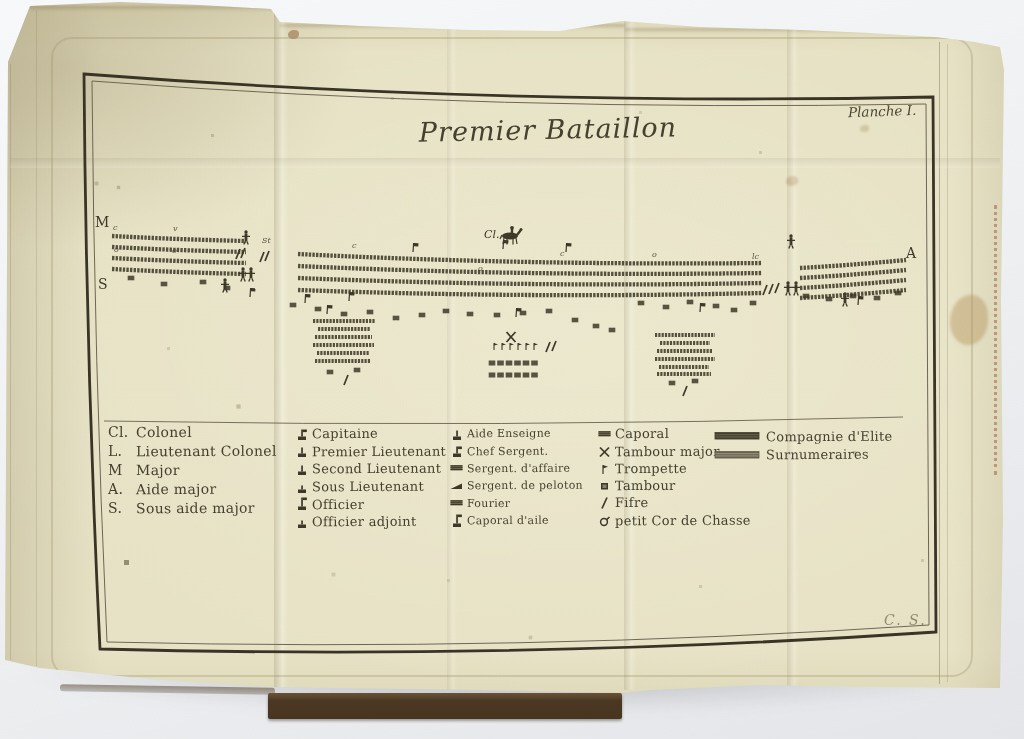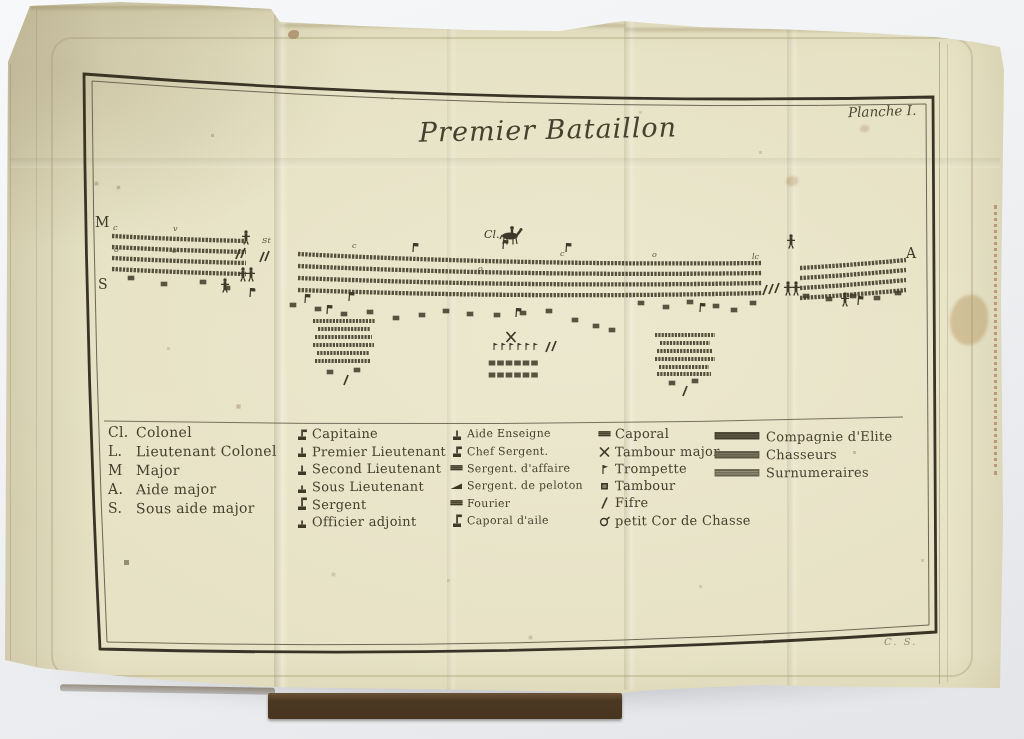--- a/index.html
+++ b/index.html
@@ -45,21 +45,21 @@
       922px 560px 0 1px rgba(110,95,60,.22),640px 112px 0 1px rgba(110,95,60,.18),
       448px 580px 0 1px rgba(110,95,60,.18),238px 406px 0 1.6px rgba(120,90,55,.3),
       126px 562px 0 2px rgba(70,55,32,.5);}
   .red-speckles{position:absolute;left:991px;top:205px;width:3px;height:270px;
     border-right:3px dotted rgba(150,70,35,.45);}
   svg.engraving{position:absolute;inset:0;z-index:2;}
   .title{position:absolute;left:408px;top:114px;width:280px;text-align:center;z-index:3;
     font-style:italic;font-size:27px;letter-spacing:1px;color:#46402e;transform:rotate(-1.2deg);}
   .planche{position:absolute;left:848px;top:103px;z-index:3;font-style:italic;font-size:13.5px;
     color:#4a4432;transform:rotate(-2deg);}
-  .engraver{position:absolute;left:884px;top:636px;z-index:3;font-style:italic;font-size:10px;
+  .engraver{position:absolute;left:884px;top:612px;z-index:3;font-style:italic;font-size:14px;
     color:rgba(75,65,42,.55);letter-spacing:2px;}
   .legend{position:absolute;inset:0;z-index:3;color:#453f2e;}
   .lcol{position:absolute;}
   .lc0{left:108px;top:422px;font-size:14px;}
   .lc1{left:294px;top:425px;font-size:13px;}
   .lc2{left:449px;top:425px;font-size:11px;}
   .lc3{left:597px;top:424px;font-size:13px;}
   .lc4{left:714px;top:427px;font-size:13px;}
   .lrow{display:flex;align-items:center;white-space:nowrap;letter-spacing:.3px;}
   .lc0 .lrow{height:19.2px;} .lc1 .lrow{height:17.6px;} .lc2 .lrow{height:17.4px;}
@@ -398,21 +398,21 @@
             <span class="llabel">Sous Lieutenant</span>
           </div>
           <div class="lrow">
             <span class="icwrap">
               <svg width="16" height="14" viewBox="0 0 16 14">
                 <rect x="4" y="9.5" width="8" height="3.5" fill="#3e3828"></rect>
                 <rect x="7.2" y="0.5" width="1.7" height="9" fill="#3e3828"></rect>
                 <rect x="8.9" y="0.5" width="4" height="2.6" fill="#3e3828"></rect>
               </svg>
             </span>
-            <span class="llabel">Sergent</span>
+            <span class="llabel">Officier</span>
           </div>
           <div class="lrow">
             <span class="icwrap">
               <svg width="16" height="14" viewBox="0 0 16 14">
                 <rect x="4" y="9.5" width="8" height="3.5" fill="#3e3828"></rect>
                 <rect x="7.2" y="5.5" width="1.7" height="4" fill="#3e3828"></rect>
               </svg>
             </span>
             <span class="llabel">Officier adjoint</span>
           </div>
@@ -545,33 +545,20 @@
                 <rect x="1" y="7.6" width="44" height="0.9" fill="#3f3a2b"></rect>
                 <rect x="1" y="9.2" width="44" height="0.9" fill="#3f3a2b"></rect>
                 <rect x="1" y="3.5" width="44" height="6.5" fill="none" stroke="#3f3a2b" stroke-width="0.8"></rect>
               </svg>
             </span>
             <span class="llabel">Compagnie d'Elite</span>
           </div>
           <div class="lrow">
             <span class="icwrap">
               <svg width="50" height="14" viewBox="0 0 50 14">
-                <rect x="1" y="3.5" width="44" height="6.5" fill="#8a8269"></rect>
-                <rect x="1" y="4" width="44" height="0.9" fill="#555040"></rect>
-                <rect x="1" y="5.8" width="44" height="0.9" fill="#555040"></rect>
-                <rect x="1" y="7.6" width="44" height="0.9" fill="#555040"></rect>
-                <rect x="1" y="9.2" width="44" height="0.9" fill="#555040"></rect>
-                <rect x="1" y="3.5" width="44" height="6.5" fill="none" stroke="#555040" stroke-width="0.8"></rect>
-              </svg>
-            </span>
-            <span class="llabel">Chasseurs</span>
-          </div>
-          <div class="lrow">
-            <span class="icwrap">
-              <svg width="50" height="14" viewBox="0 0 50 14">
                 <rect x="1" y="3.5" width="44" height="6.5" fill="#a29a82"></rect>
                 <rect x="1" y="4" width="44" height="0.9" fill="#5f5a49"></rect>
                 <rect x="1" y="5.8" width="44" height="0.9" fill="#5f5a49"></rect>
                 <rect x="1" y="7.6" width="44" height="0.9" fill="#5f5a49"></rect>
                 <rect x="1" y="9.2" width="44" height="0.9" fill="#5f5a49"></rect>
                 <rect x="1" y="3.5" width="44" height="6.5" fill="none" stroke="#5f5a49" stroke-width="0.8"></rect>
               </svg>
             </span>
             <span class="llabel">Surnumeraires</span>
           </div>

